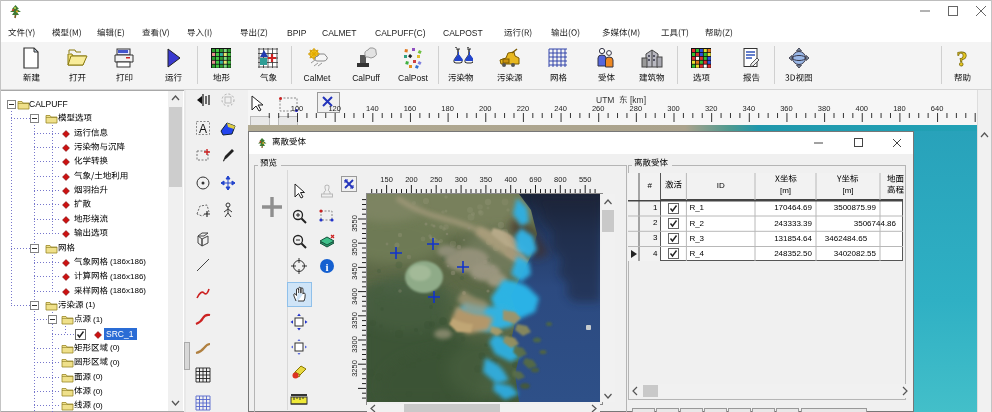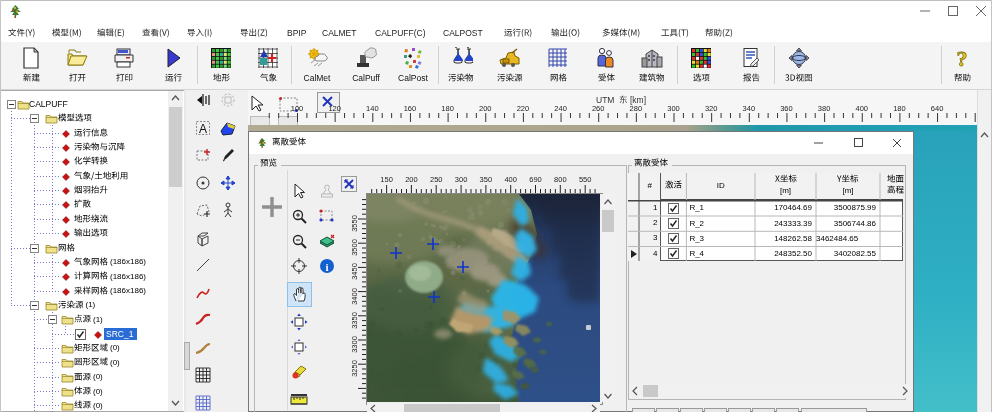--- a/index.html
+++ b/index.html
@@ -1409,29 +1409,29 @@
     <div style="position:absolute;left:689.4px;top:203.4px;font:normal 8px 'Liberation Sans',sans-serif;color:#000;white-space:nowrap;letter-spacing:0">R_1</div>
     <div style="position:absolute;left:755px;top:203.4px;width:57px;text-align:right;font:8px 'Liberation Sans'">170464.69</div>
     <div style="position:absolute;left:816px;top:203.4px;width:60px;text-align:right;font:8px 'Liberation Sans'">3500875.99</div>
     <div style="position:absolute;left:639px;top:218.13px;width:18.5px;text-align:right;font:8px 'Liberation Sans'">2</div>
     <svg style="position:absolute;left:667.95px;top:217.82999999999998px" width="11" height="11">
       <rect x="0.5" y="0.5" width="10" height="10" fill="#fff" stroke="#666"></rect>
       <path d="M2.5 5.5 l2 2.5 L8.5 2.5" stroke="#222" stroke-width="1.4" fill="none"></path>
     </svg>
     <div style="position:absolute;left:689.4px;top:218.63px;font:normal 8px 'Liberation Sans',sans-serif;color:#000;white-space:nowrap;letter-spacing:0">R_2</div>
     <div style="position:absolute;left:755px;top:218.63px;width:57px;text-align:right;font:8px 'Liberation Sans'">243333.39</div>
-    <div style="position:absolute;left:816px;top:218.63px;width:60px;text-align:right;font:8px 'Liberation Sans'">3506744.86</div>
+    <div style="position:absolute;left:816px;top:218.63px;width:80px;text-align:right;font:8px 'Liberation Sans'">3506744.86</div>
     <div style="position:absolute;left:639px;top:233.36px;width:18.5px;text-align:right;font:8px 'Liberation Sans'">3</div>
     <svg style="position:absolute;left:667.95px;top:233.06px" width="11" height="11">
       <rect x="0.5" y="0.5" width="10" height="10" fill="#fff" stroke="#666"></rect>
       <path d="M2.5 5.5 l2 2.5 L8.5 2.5" stroke="#222" stroke-width="1.4" fill="none"></path>
     </svg>
     <div style="position:absolute;left:689.4px;top:233.86px;font:normal 8px 'Liberation Sans',sans-serif;color:#000;white-space:nowrap;letter-spacing:0">R_3</div>
-    <div style="position:absolute;left:755px;top:233.86px;width:57px;text-align:right;font:8px 'Liberation Sans'">148262.58</div>
-    <div style="position:absolute;left:816px;top:233.86px;width:36px;text-align:right;font:8px 'Liberation Sans'">3462484.65</div>
+    <div style="position:absolute;left:755px;top:233.86px;width:57px;text-align:right;font:8px 'Liberation Sans'">131854.64</div>
+    <div style="position:absolute;left:816px;top:233.86px;width:60px;text-align:center;font:8px 'Liberation Sans'">3462484.65</div>
     <div style="position:absolute;left:639px;top:248.59px;width:18.5px;text-align:right;font:8px 'Liberation Sans'">4</div>
     <svg style="position:absolute;left:667.95px;top:248.29px" width="11" height="11">
       <rect x="0.5" y="0.5" width="10" height="10" fill="#fff" stroke="#666"></rect>
       <path d="M2.5 5.5 l2 2.5 L8.5 2.5" stroke="#222" stroke-width="1.4" fill="none"></path>
     </svg>
     <div style="position:absolute;left:689.4px;top:249.09px;font:normal 8px 'Liberation Sans',sans-serif;color:#000;white-space:nowrap;letter-spacing:0">R_4</div>
     <div style="position:absolute;left:755px;top:249.09px;width:57px;text-align:right;font:8px 'Liberation Sans'">248352.50</div>
     <div style="position:absolute;left:816px;top:249.09px;width:60px;text-align:right;font:8px 'Liberation Sans'">3402082.55</div>
     <svg style="position:absolute;left:630px;top:249.09px" width="8" height="10">
       <path d="M1 1 L7 5 L1 9 Z" fill="#222"></path>

